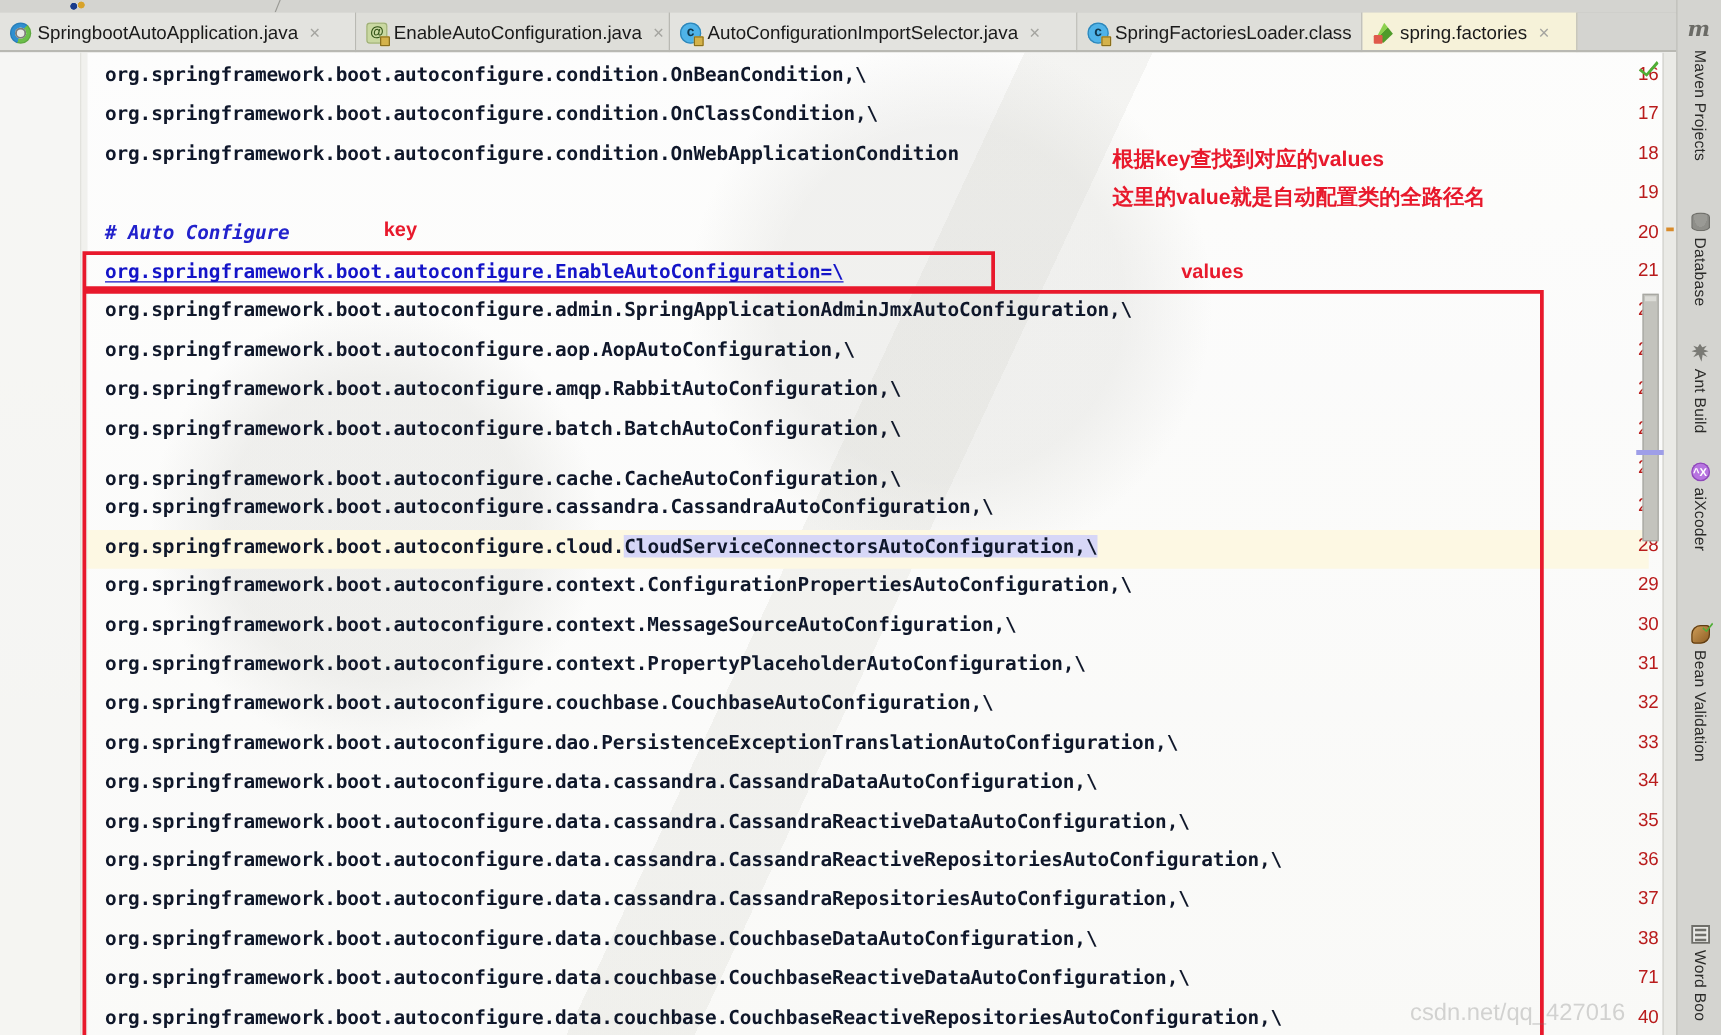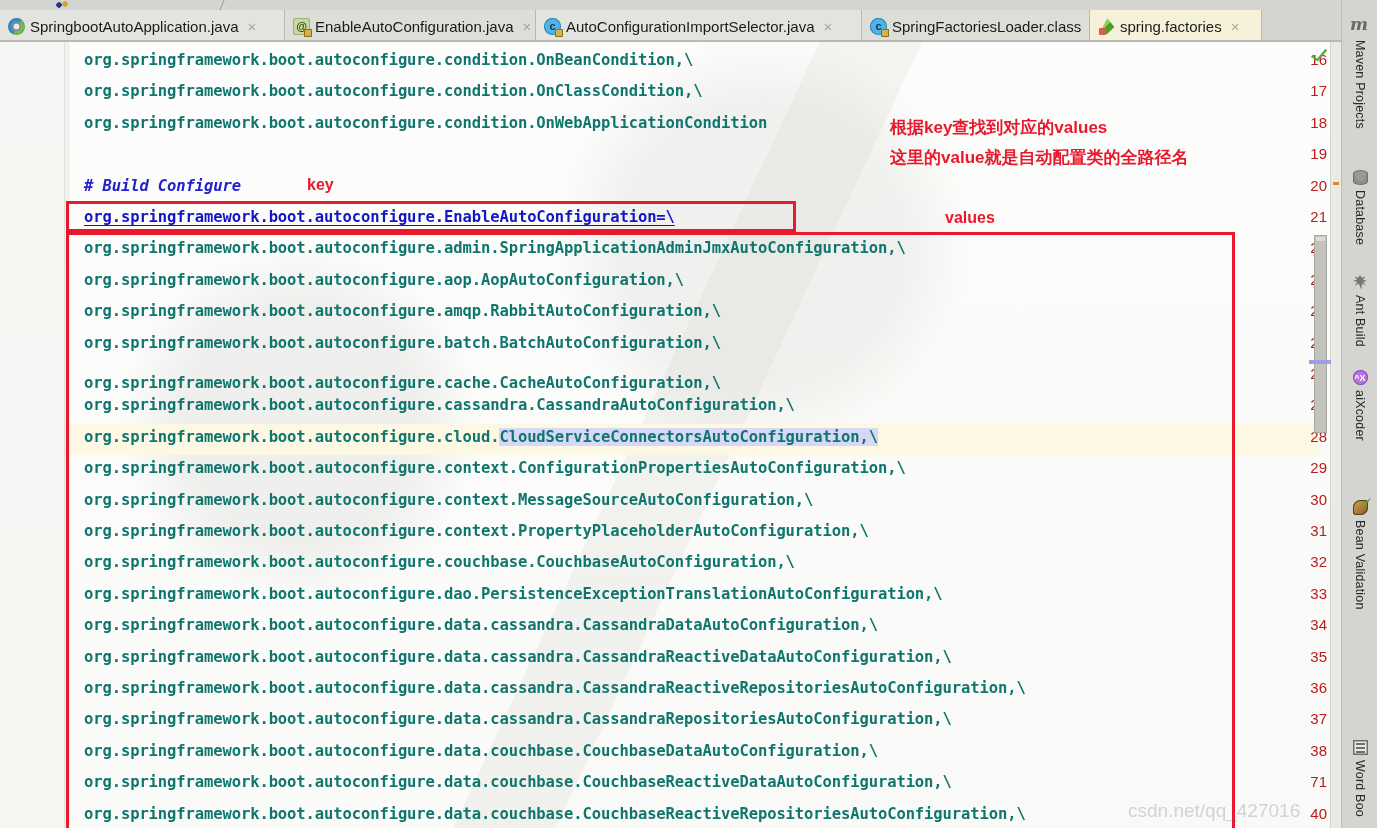--- a/index.html
+++ b/index.html
@@ -70,21 +70,21 @@
       radial-gradient(circle at 760px 200px, rgba(205,205,200,.25) 0 140px, transparent 210px),
       linear-gradient(115deg, rgba(255,255,255,.5) 0 48%, rgba(230,230,226,.35) 48% 54%, rgba(255,255,255,.4) 54% 100%),
       linear-gradient(#fbfbfa,#f5f5f2);
   }
   .gutter{position:absolute;left:0;top:0;width:64px;height:786px;background:rgba(240,240,237,.55);border-right:1px solid #d8d8d3;}
   .gutter-edge{position:absolute;left:64px;top:0;width:6px;height:786px;background:rgba(233,233,229,.6);}
   .lnum{position:absolute;right:14px;font-size:15px;color:#b91c1c;font-family:"Liberation Sans",sans-serif;line-height:1;}
 
   .codearea{position:absolute;left:70px;top:0;right:0;height:786px;}
   .cline{position:absolute;left:14px;white-space:pre;font-family:"DejaVu Sans Mono","Liberation Mono",monospace;
-         font-size:15.5px;font-weight:bold;color:#0f766e;line-height:1;letter-spacing:-.1px;}
+         font-size:15.5px;font-weight:bold;color:#0f172a;line-height:1;letter-spacing:-.1px;}
   .cline.comment{color:#2222cc;font-style:italic;font-weight:bold;}
   .cline.key{color:#1414c8;text-decoration:underline;text-underline-offset:3px;}
   .sel{background:#d7d7f7;}
   .caretline{position:absolute;left:64px;right:22px;height:31px;background:#fdf8e3;}
 
   
   .anno{position:absolute;color:#e8192c;font-weight:bold;font-size:16px;white-space:nowrap;font-family:"Liberation Sans",sans-serif;}
   .anno.cn{font-size:17px;line-height:1.35;}
   .box{position:absolute;border:3px solid #e8192c;box-sizing:border-box;}
 
@@ -175,21 +175,21 @@
         <div class="lnum" style="top: 669.4px;">37</div>
         <div class="lnum" style="top: 700.8px;">38</div>
         <div class="lnum" style="top: 732.2px;">71</div>
         <div class="lnum" style="top: 763.6px;">40</div>
       </div>
 
     <div class="codearea" id="codearea">
         <div class="cline" style="top: 11px;">org.springframework.boot.autoconfigure.condition.OnBeanCondition,\</div>
         <div class="cline" style="top: 42.4px;">org.springframework.boot.autoconfigure.condition.OnClassCondition,\</div>
         <div class="cline" style="top: 73.8px;">org.springframework.boot.autoconfigure.condition.OnWebApplicationCondition</div>
-        <div class="cline comment" style="top: 136.6px;"># Build Configure</div>
+        <div class="cline comment" style="top: 136.6px;"># Auto Configure</div>
         <div class="cline key" style="top: 168px;">org.springframework.boot.autoconfigure.EnableAutoConfiguration=\</div>
         <div class="cline" style="top: 199.4px;">org.springframework.boot.autoconfigure.admin.SpringApplicationAdminJmxAutoConfiguration,\</div>
         <div class="cline" style="top: 230.8px;">org.springframework.boot.autoconfigure.aop.AopAutoConfiguration,\</div>
         <div class="cline" style="top: 262.2px;">org.springframework.boot.autoconfigure.amqp.RabbitAutoConfiguration,\</div>
         <div class="cline" style="top: 293.6px;">org.springframework.boot.autoconfigure.batch.BatchAutoConfiguration,\</div>
         <div class="cline" style="top: 334px;">org.springframework.boot.autoconfigure.cache.CacheAutoConfiguration,\</div>
         <div class="cline" style="top: 356.4px;">org.springframework.boot.autoconfigure.cassandra.CassandraAutoConfiguration,\</div>
         <div class="cline" style="top: 387.8px;"><span>org.springframework.boot.autoconfigure.cloud.</span><span class="sel">CloudServiceConnectorsAutoConfiguration,\</span></div>
         <div class="cline" style="top: 419.2px;">org.springframework.boot.autoconfigure.context.ConfigurationPropertiesAutoConfiguration,\</div>
         <div class="cline" style="top: 450.6px;">org.springframework.boot.autoconfigure.context.MessageSourceAutoConfiguration,\</div>

